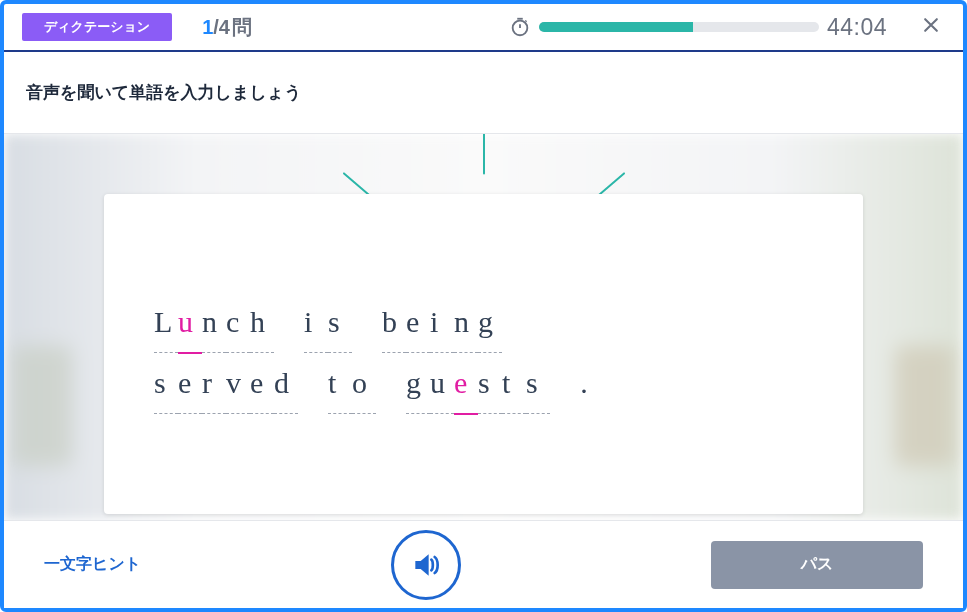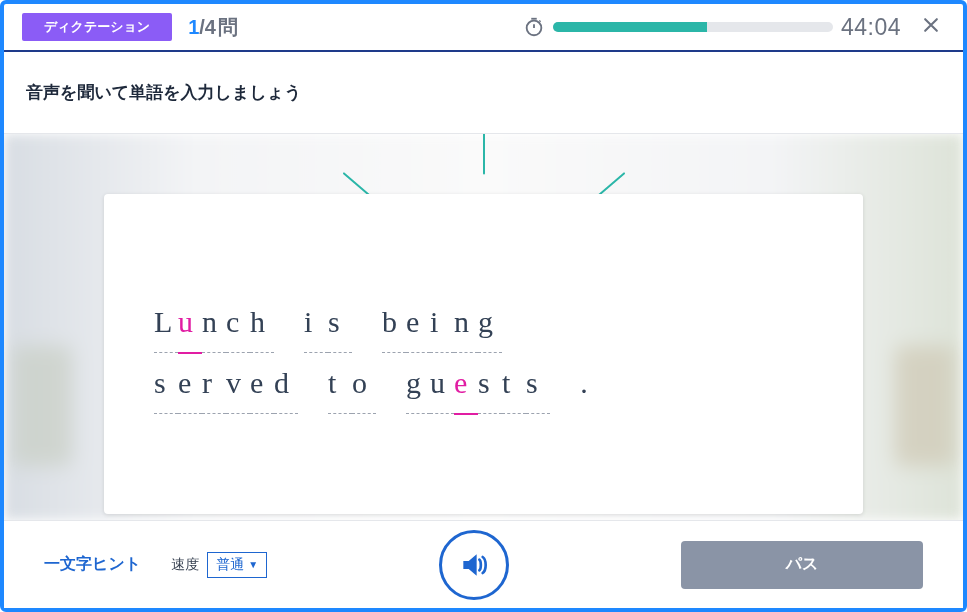--- a/index.html
+++ b/index.html
@@ -2,21 +2,21 @@
 <html><head>
 <meta charset="utf-8">
 <style>
   * { box-sizing: border-box; margin: 0; padding: 0; }
   html, body { width: 967px; height: 612px; font-family: "Hiragino Sans", "Meiryo", sans-serif; overflow: hidden; }
   .app {
     width: 967px; height: 612px; border: 4px solid #1e88ff; border-radius: 6px;
     background: #fff; position: relative; display: flex; flex-direction: column;
   }
   
-  .topbar { height: 48px; display: flex; align-items: center; padding: 0 18px; gap: 16px; border-bottom: 2px solid #1e3a8a; }
+  .topbar { height: 48px; display: flex; align-items: center; padding: 0 18px; gap: 30px; border-bottom: 2px solid #1e3a8a; }
   .mode-pill { background: #8b5cf6; color: #fff; font-size: 13px; font-weight: 600; padding: 5px 22px; border-radius: 2px; }
   .q-progress { font-size: 20px; color: #6b7280; font-weight: 600; }
   .q-progress .current { color: #1e88ff; font-weight: 700; }
   .spacer { flex: 1; }
   .timer-wrap { display: flex; align-items: center; gap: 8px; }
   .timer-icon svg { display: block; }
   .time-bar { width: 280px; height: 10px; background: #e5e7eb; border-radius: 5px; overflow: hidden; }
   .time-bar-fill { height: 100%; background: #2bb6a8; }
   .time-text { font-size: 23px; color: #6b7280; font-weight: 500; letter-spacing: 0.5px; }
   .close-btn { cursor: pointer; padding: 4px; }
@@ -49,21 +49,21 @@
   .bottombar {
     height: 88px; border-top: 1px solid #e5e7eb; display: flex; align-items: center;
     padding: 0 40px; gap: 30px; background: #fff; justify-content: space-between;
   }
   .hint-btn { color: #1e66d0; font-size: 16px; font-weight: 700; cursor: pointer; }
   .speed-wrap { display: flex; align-items: center; gap: 8px; font-size: 14px; color: #374151; }
   .speed-select { border: 1px solid #1e66d0; color: #1e66d0; padding: 3px 8px; font-size: 14px; display:flex; align-items:center; gap:4px; cursor:pointer;}
   .speed-select .caret { font-size: 10px; }
   .centerer { flex:1; display:flex; justify-content:center; }
   .play-btn { width: 70px; height: 70px; border-radius: 50%; border: 3px solid #1e66d0; display:flex; align-items:center; justify-content:center; cursor:pointer; }
-  .pass-btn { width: 242px; height: 48px; background: #8a94a6; color: #fff; border-radius: 4px; display:flex; align-items:center; justify-content:center; font-size:16px; font-weight:700; cursor:pointer; }
+  .pass-btn { width: 212px; height: 48px; background: #8a94a6; color: #fff; border-radius: 4px; display:flex; align-items:center; justify-content:center; font-size:16px; font-weight:700; cursor:pointer; }
 </style>
 </head>
 <body>
 
 <div class="app">
 
   <div class="topbar">
     <div class="mode-pill">ディクテーション</div>
     <div class="q-progress">
       <span class="current">1</span><span>/</span><span>4</span><span style="margin-left:2px;">問</span>
@@ -109,27 +109,20 @@
       <circle cx="210" cy="210" r="60" fill="none" stroke="#2bb6a8" stroke-width="14"></circle>
     </svg>
 
     <div class="card">
       <div class="sentence" id="sentence"><span class="word"><span class="wchar">L</span><span class="wchar whint">u</span><span class="wchar">n</span><span class="wchar">c</span><span class="wchar">h</span></span><span class="word"><span class="wchar">i</span><span class="wchar">s</span></span><span class="word"><span class="wchar">b</span><span class="wchar">e</span><span class="wchar">i</span><span class="wchar">n</span><span class="wchar">g</span></span><br><span class="word"><span class="wchar">s</span><span class="wchar">e</span><span class="wchar">r</span><span class="wchar">v</span><span class="wchar">e</span><span class="wchar">d</span></span><span class="word"><span class="wchar">t</span><span class="wchar">o</span></span><span class="word"><span class="wchar">g</span><span class="wchar">u</span><span class="wchar whint">e</span><span class="wchar">s</span><span class="wchar">t</span><span class="wchar">s</span></span><span class="wchar wpunct">.</span></div>
     </div>
   </div>
 
   <div class="bottombar">
     <div class="hint-btn">一文字ヒント</div>
-    <div class="speed-wrap">
-      <span>速度</span>
-      <div class="speed-select">
-        <span>普通</span>
-        <span class="caret">▼</span>
-      </div>
-    </div>
     <div class="centerer">
       <div class="play-btn">
         <svg width="32" height="32" viewBox="0 0 24 24" fill="#1e66d0">
           <path d="M4 9v6h4l6 5V4L8 9H4z"></path>
           <path d="M16 8c1.5 1 1.5 7 0 8" fill="none" stroke="#1e66d0" stroke-width="2" stroke-linecap="round"></path>
           <path d="M18.5 6c3 2 3 10 0 12" fill="none" stroke="#1e66d0" stroke-width="2" stroke-linecap="round"></path>
         </svg>
       </div>
     </div>
     <div class="pass-btn">パス</div>

